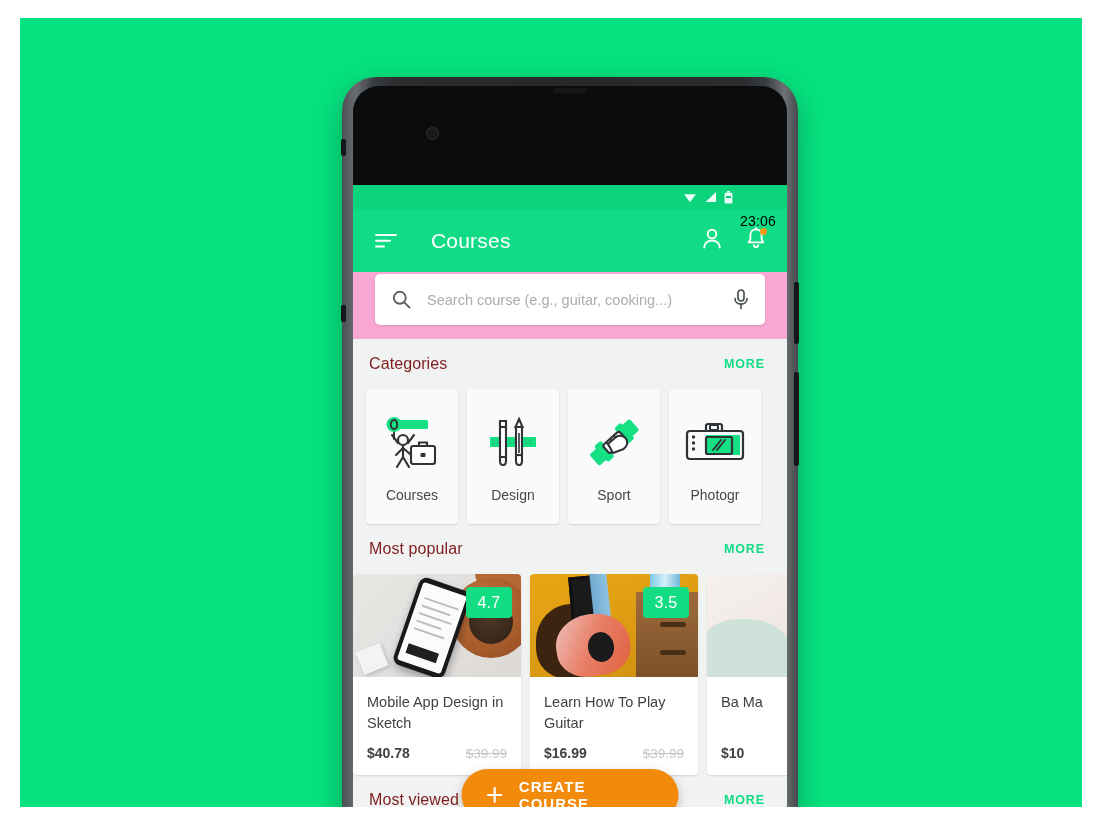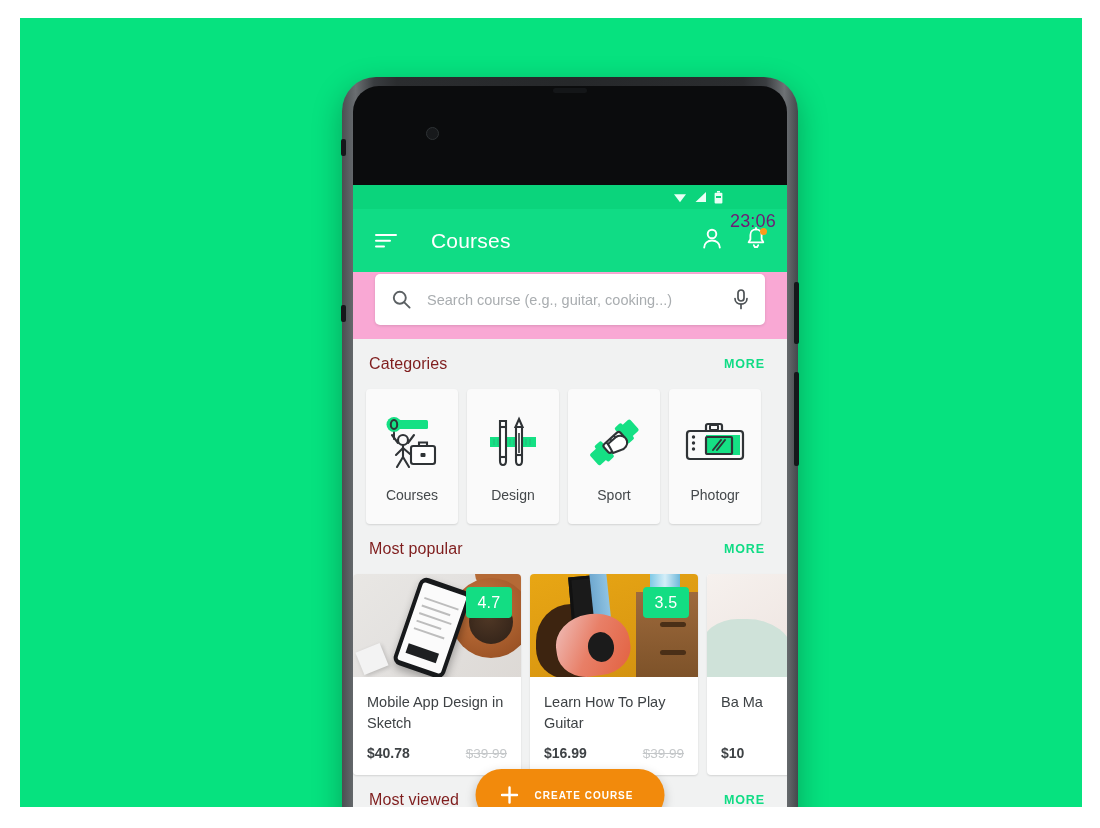--- a/index.html
+++ b/index.html
@@ -106,22 +106,22 @@
   .statusbar {
     height: 24px;
     background: #0bd47c;
     display: flex;
     align-items: center;
     justify-content: flex-end;
     padding-right: 11px;
     gap: 7px;
   }
   .statusbar .time {
-    color: #701a75;
-    font-size: 18px;
+    color: #000000;
+    font-size: 14px;
     letter-spacing: .2px;
     font-weight: 500;
     margin-top: 48px;
   }
   .sb-ic { display: block; }
 
   
   .appbar {
     height: 63px;
     background: #10dc85;
@@ -282,21 +282,21 @@
     transform: translateX(-50%);
     bottom: 37px;
     height: 52px;
     padding: 0 31px 0 25px;
     border-radius: 26px;
     background: #f28a0c;
     color: #ffffff;
     display: flex;
     align-items: center;
     gap: 16px;
-    font-size: 10px;
+    font-size: 15px;
     font-weight: bold;
     letter-spacing: 1px;
     box-shadow: 0 4px 11px rgba(0,0,0,.22);
     cursor: pointer;
     z-index: 30;
   }
 
   
   .photo { position: absolute; inset: 0; }
   .ph-desk { background: linear-gradient(135deg,#e9e7e4 0%,#e3e1df 45%,#ddd9d5 100%); }

